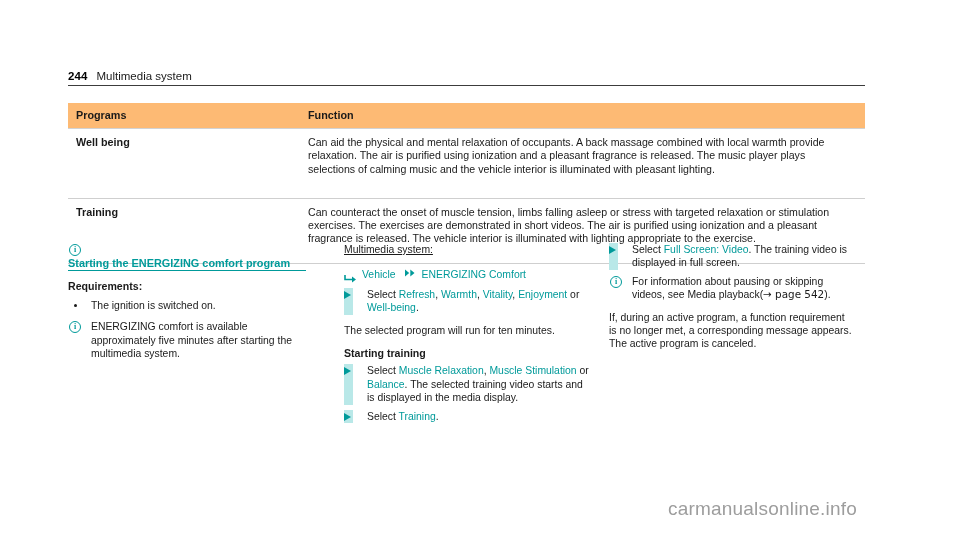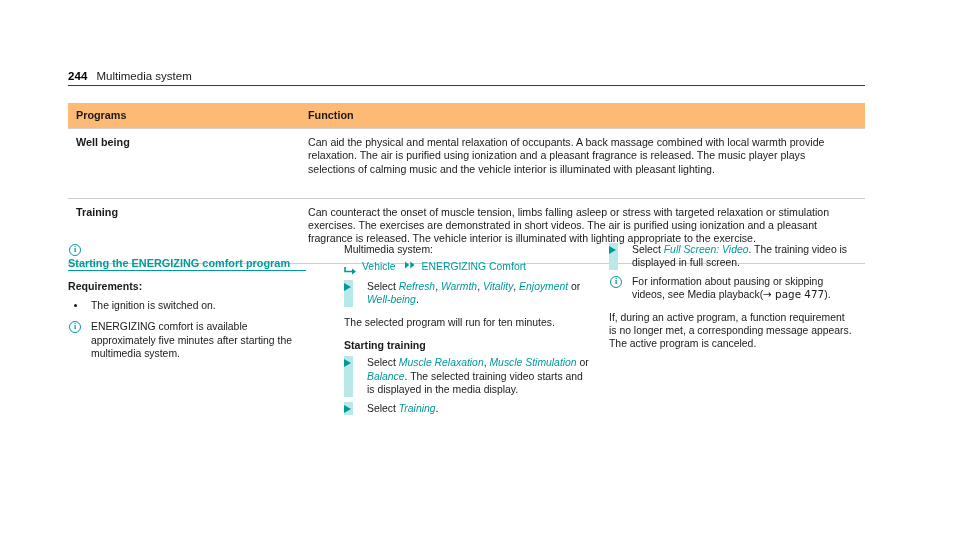--- a/index.html
+++ b/index.html
@@ -95,23 +95,23 @@
     font-size: 10.4px;
     line-height: 13.4px;
   }
   .col-1 { left: 0px; }
   .col-2 { left: 276px; }
   .col-3 { left: 541px; }
 
   p.para {
     margin: 0 0 8px 0;
   }
-  p.tight { margin-bottom: 4px; }
-
-  .teal      { color: #009a9a; font-style: italic; }
+  p.tight { margin-bottom: 12px; text-decoration: underline; }
+
+  .teal      { color: #009a9a; }
 
   
   .note {
     position: relative;
     padding-left: 23px;
     margin: 0 0 9px 0;
   }
   .note .ico-i {
     position: absolute;
     left: 1px;
@@ -336,23 +336,24 @@
       <div class="step">
         <span class="tri-wrap">
           <span class="tri"></span>
         </span>
         <span>Select </span><span class="teal">Full Screen: Video</span><span>.</span>
         <span>The training video is displayed in full screen.</span>
       </div>
 
       <div class="note" style="margin-top:4px;">
         <span class="ico-i">i</span>
-        <span>For information about pausing or skipping videos, see Media playback(</span><span class="arrow-glyph">→ page 477</span><span>).</span>
+        <span>For information about pausing or skipping videos, see Media playback(</span><span class="arrow-glyph">→ page 542</span><span>).</span>
       </div>
 
       <p class="para">If, during an active program, a function requirement is no longer met, a corresponding message appears. The active program is canceled.</p>
 
     </div>
 
   </div>
 
+  <div class="watermark">carmanualsonline.info</div>
 
 </div>
 
 </body></html>

